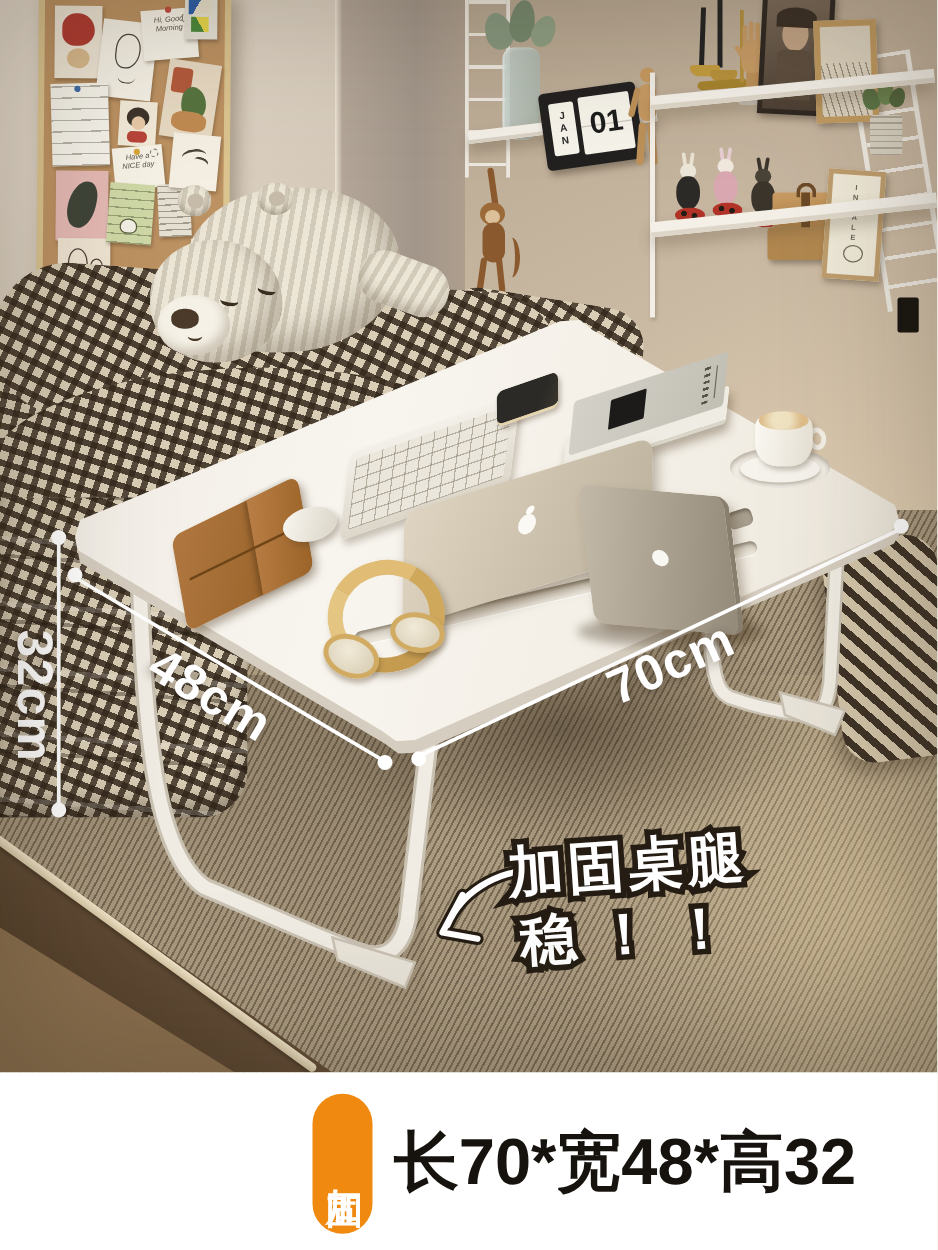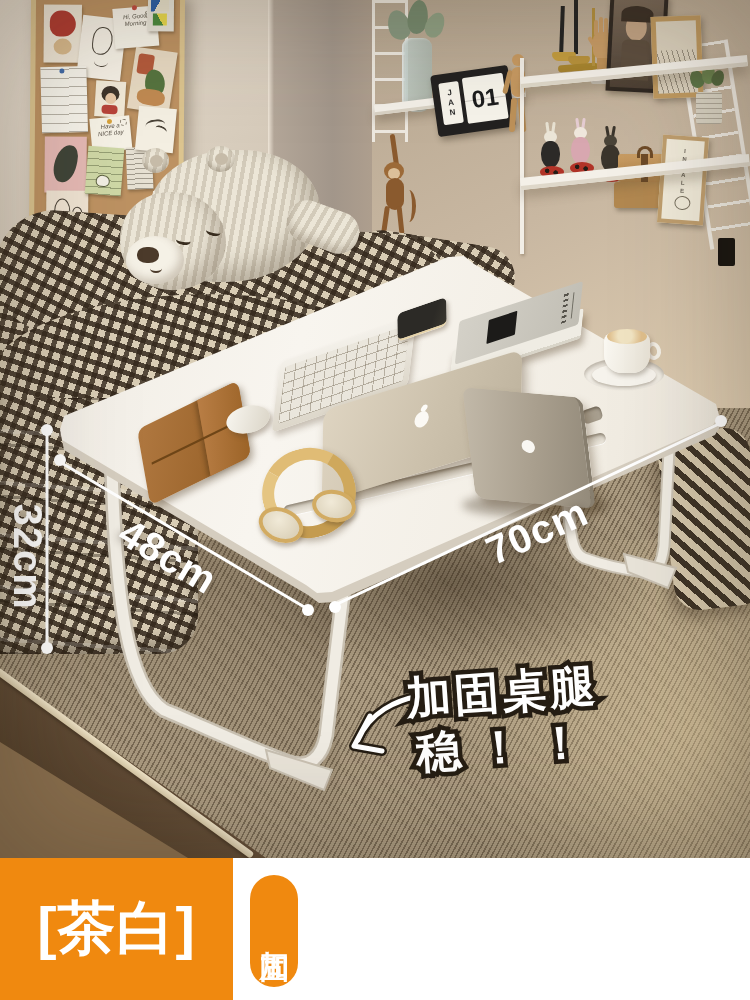--- a/index.html
+++ b/index.html
@@ -480,20 +480,18 @@
       <div class="callout-line callout-line2">
         <span class="stroke">稳！！</span>
         <span class="fill">稳！！</span>
       </div>
     </div>
 
     <div class="abs vignette"></div>
   </div>
 
   <div class="banner">
-    <div class="variant-block">
-      <span class="variant-text">[茶白]</span>
-    </div>
     <div class="badge">
       <span class="badge-text">加固</span>
     </div>
+    <div class="size-text">长70*宽48*高32</div>
   </div>
 </div>
 
 </body></html>

